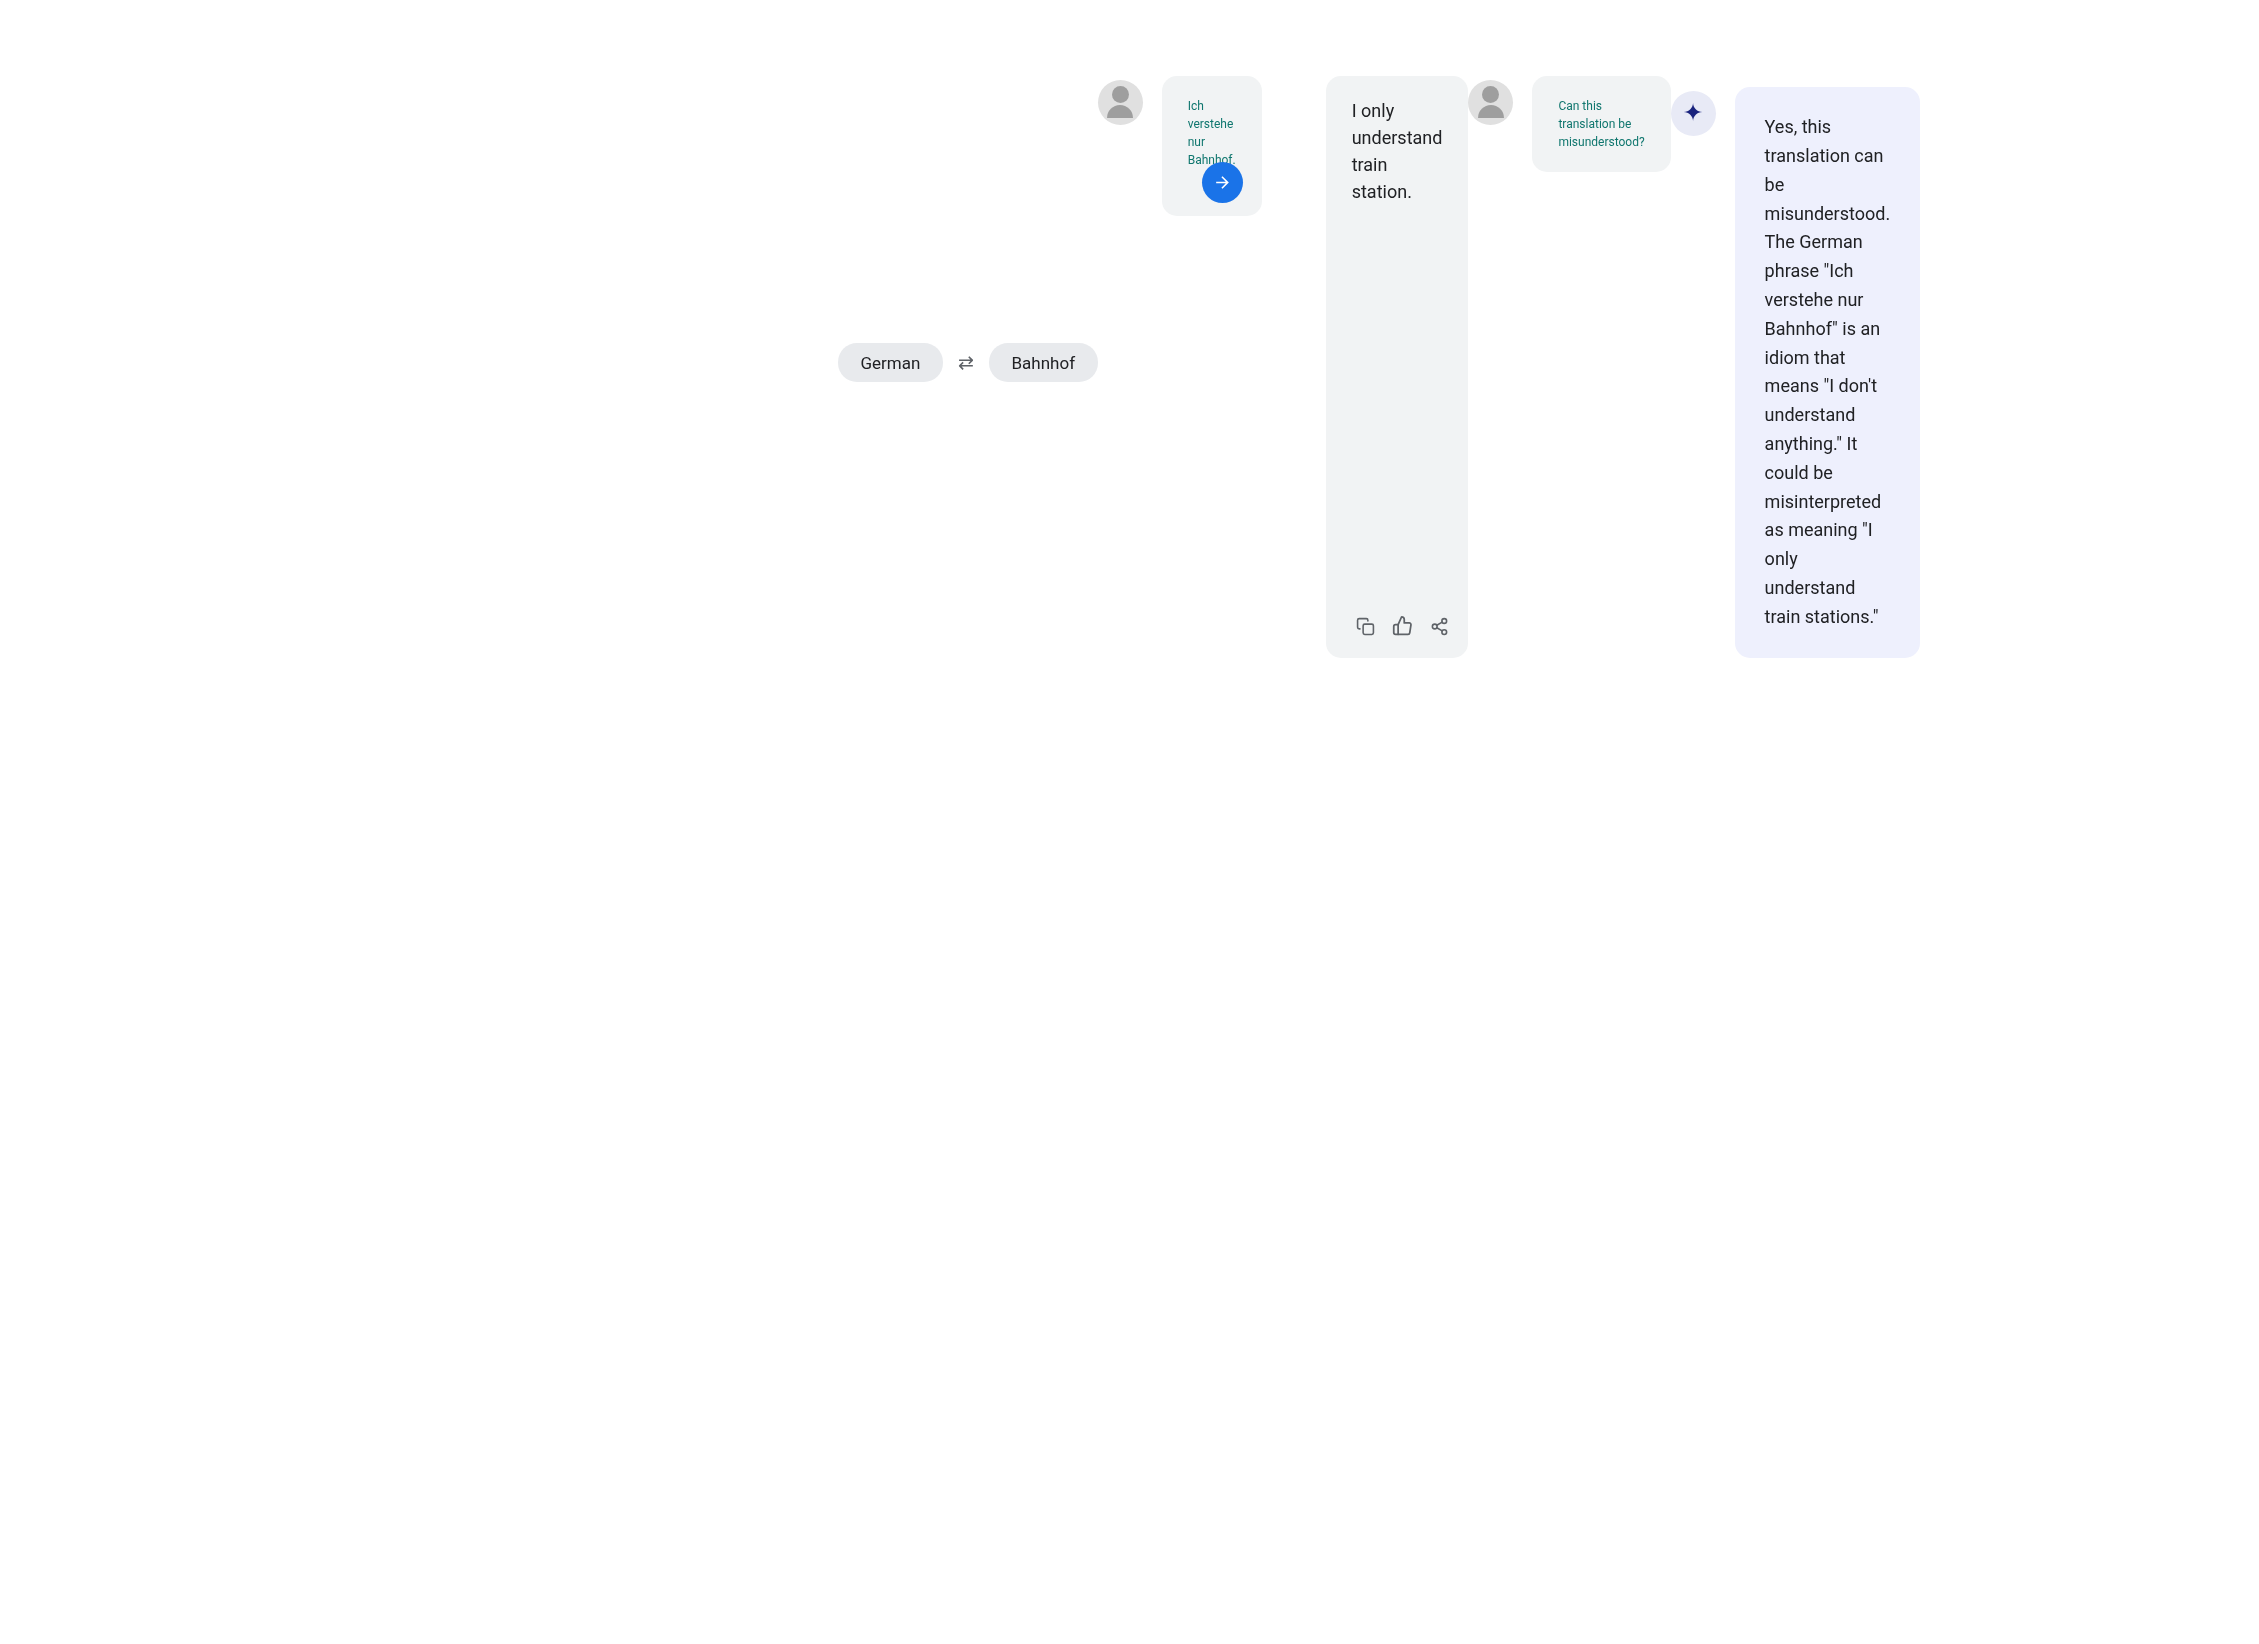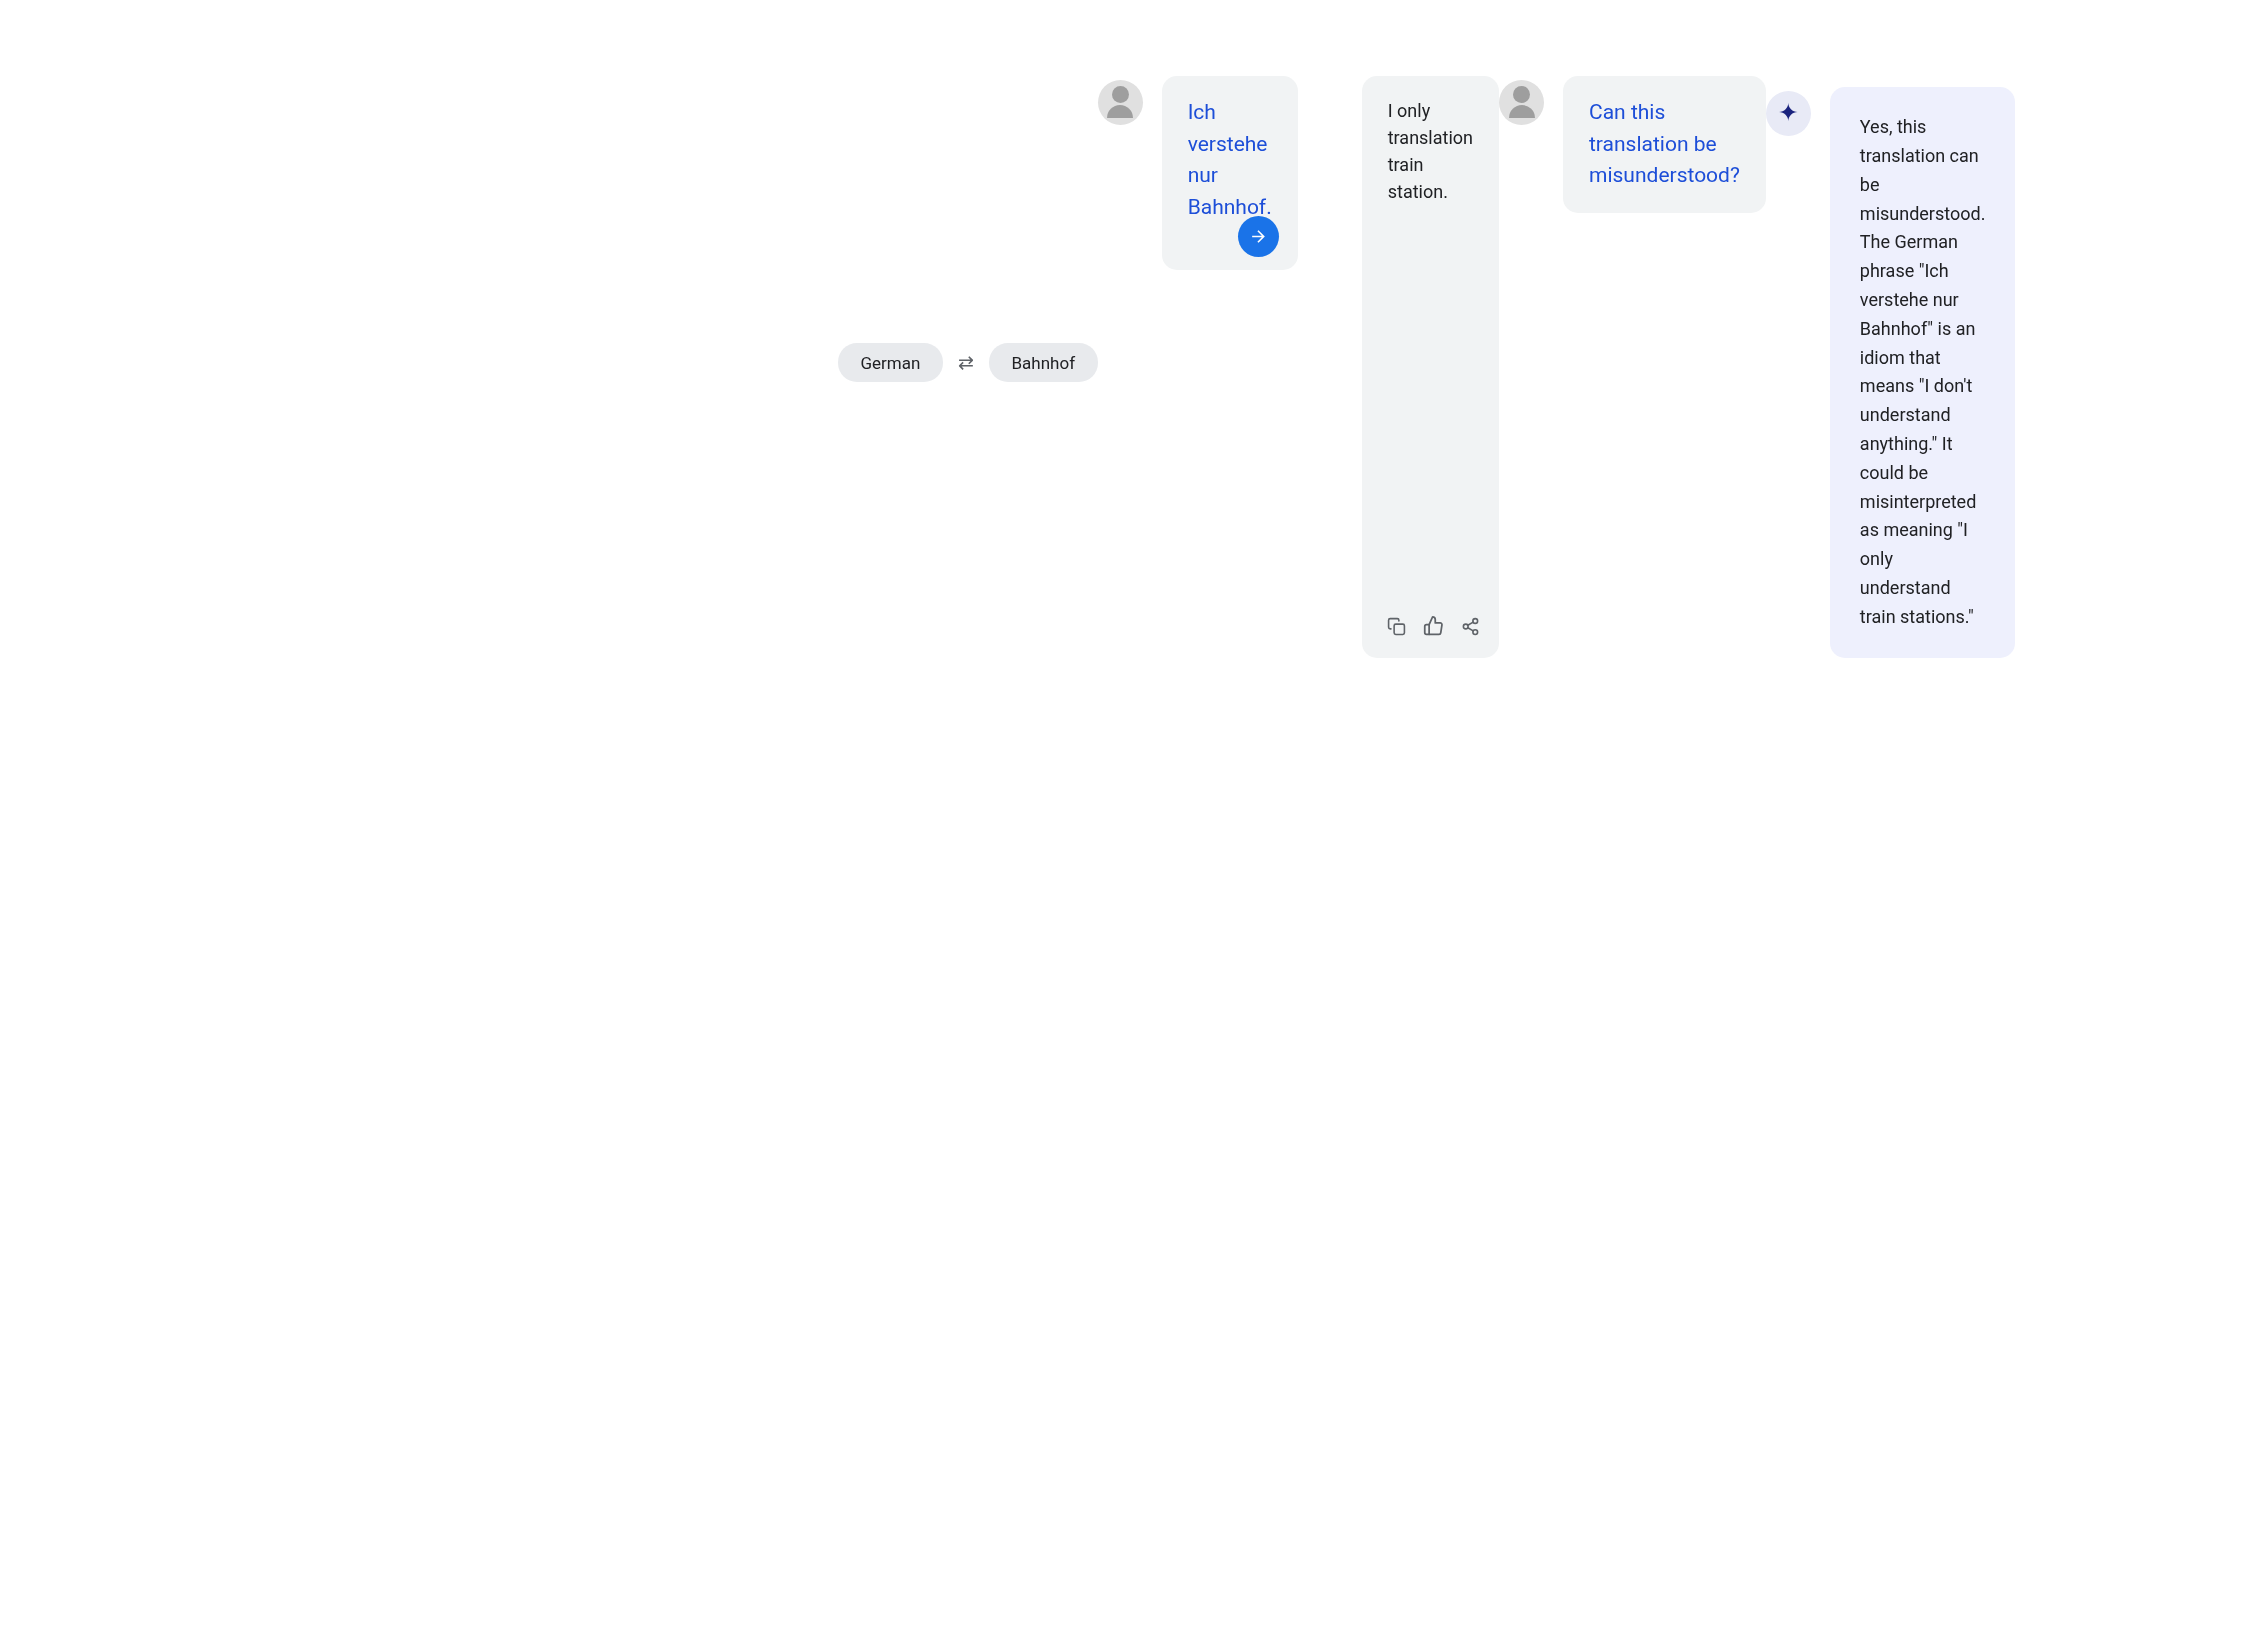--- a/index.html
+++ b/index.html
@@ -112,22 +112,22 @@
     .star-shape {
       font-size: 24.5px;
       color: #1a237e;
       line-height: 1;
     }
 
     .bubble {
       background: #f1f3f4;
       border-radius: 15px;
       padding: 21px 26px;
-      font-size: 21px;
-      color: #1d4ed8;
+      font-size: 12px;
+      color: #0f766e;
       line-height: 1.5;
       position: relative;
     }
 
     .translate-arrow {
       position: absolute;
       bottom: 13px;
       right: 19px;
       width: 41px;
       height: 41px;
@@ -214,21 +214,21 @@
       <span>Ich verstehe nur Bahnhof.</span>
       <div class="translate-arrow" style="position:absolute; bottom:13px; right:19px;">
         <svg viewBox="0 0 24 24">
           <path d="M12 4l-1.41 1.41L16.17 11H4v2h12.17l-5.58 5.59L12 20l8-8z"></path>
         </svg>
       </div>
     </div>
   </div>
 
   <div class="translation-result">
-    <span>I only translation train station.</span>
+    <span>I only understand train station.</span>
     <div class="action-icons">
       <span class="action-icon" title="Copy">
         <svg width="19" height="19" viewBox="0 0 24 24" fill="none" stroke="#5f6368" stroke-width="2" stroke-linecap="round" stroke-linejoin="round">
           <rect x="9" y="9" width="13" height="13" rx="2"></rect>
           <path d="M5 15H4a2 2 0 0 1-2-2V4a2 2 0 0 1 2-2h9a2 2 0 0 1 2 2v1"></path>
         </svg>
       </span>
       <span class="action-icon" title="Feedback">
         <svg width="21" height="21" viewBox="0 0 24 24" fill="none" stroke="#5f6368" stroke-width="2" stroke-linecap="round" stroke-linejoin="round">
           <path d="M14 9V5a3 3 0 0 0-3-3l-4 9v11h11.28a2 2 0 0 0 2-1.7l1.38-9a2 2 0 0 0-2-2.3z"></path>

